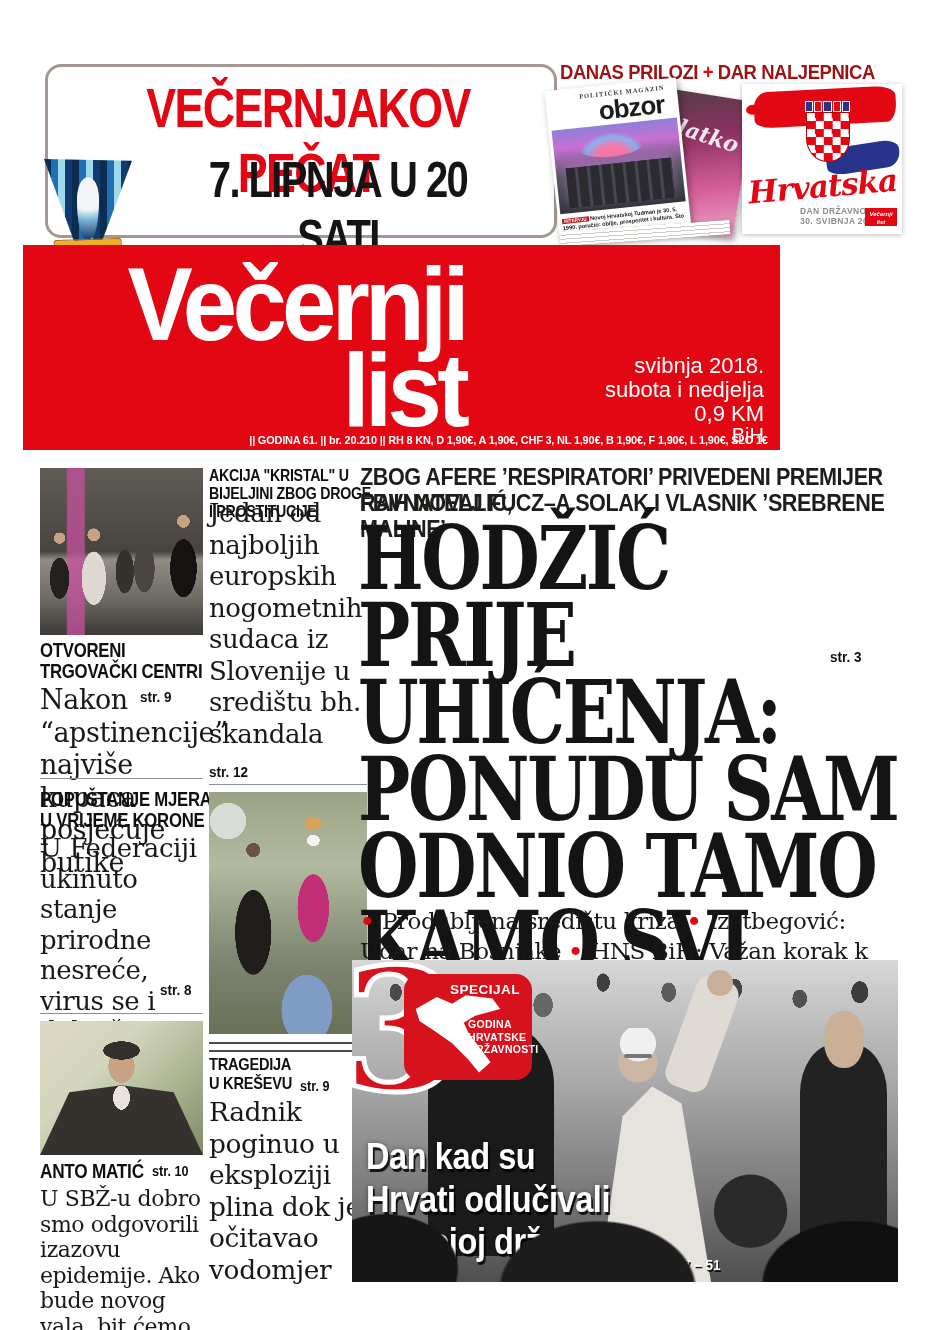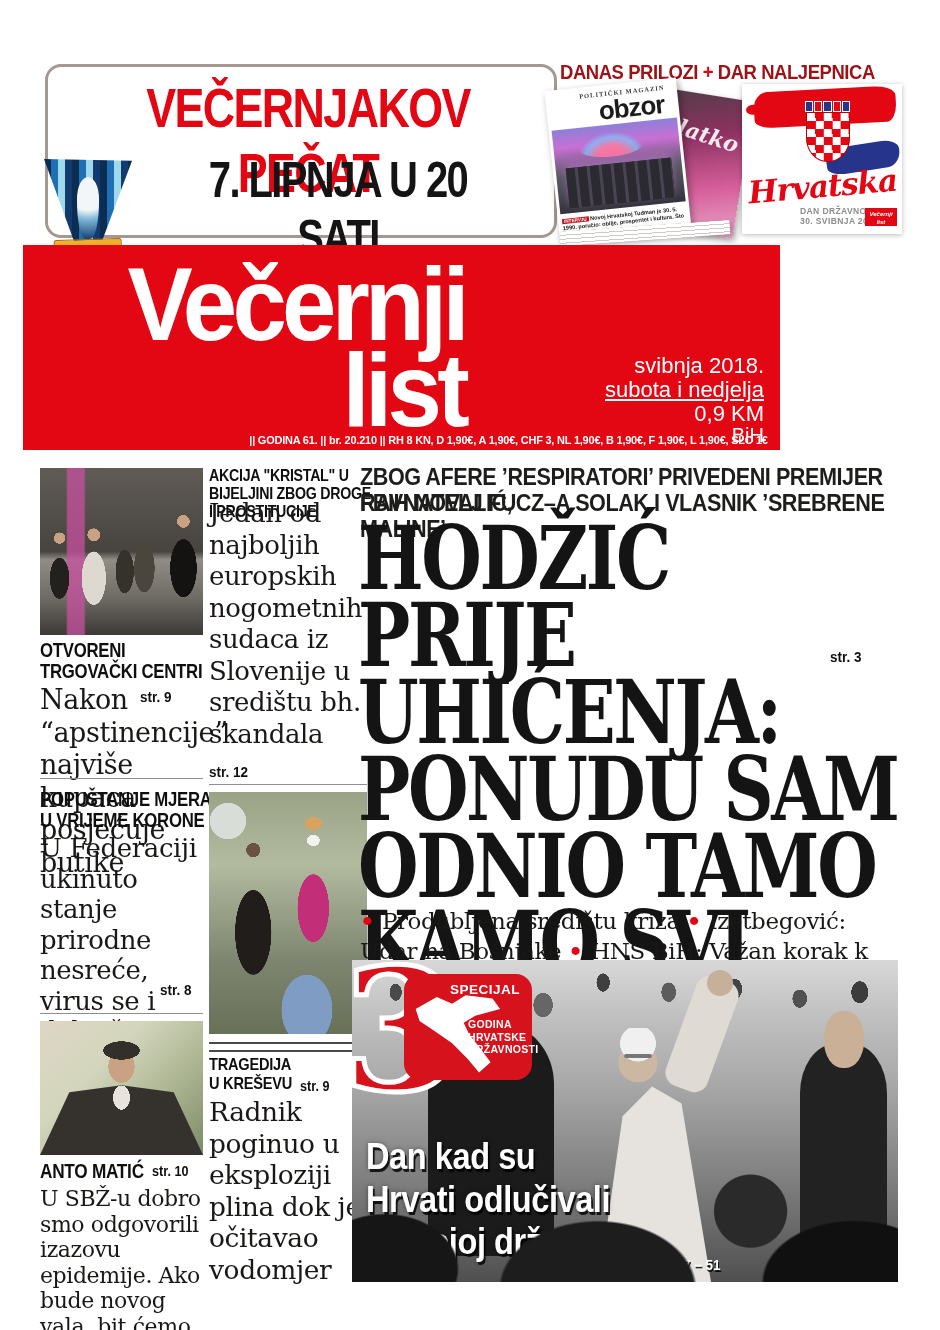--- a/index.html
+++ b/index.html
@@ -220,21 +220,21 @@
 30. SVIBNJA 2020.</div>
     <div class="vl-chip">Večernji list</div>
   </div>
 
   <div class="abs masthead">
     <div class="mh-logo">
       <div>Večernji</div>
       <div>list</div>
     </div>
     <div class="mh-small" style="top:108px;">svibnja 2018.</div>
-    <div class="mh-small" style="top:132px;text-decoration:underline;">subota i nedjelja</div>
+    <div class="mh-small" style="top:132px;">subota i nedjelja</div>
     <div class="mh-small" style="top:156px;">0,9 KM</div>
     <div class="mh-edition">BiH</div>
     <div class="mh-info">|| GODINA 61.  || br. 20.210 || RH 8 KN, D 1,90€, A 1,90€, CHF 3, NL 1,90€, B 1,90€, F 1,90€, L 1,90€, SLO 1€</div>
   </div>
 
   <div class="abs ph ph-mall" style="left:40px;top:468px;width:163px;height:167px;"></div>
   <div class="abs lbl pre" style="left:40px;top:640px;width:200px;font-size:19.5px;line-height:21px;">OTVORENI
 TRGOVAČKI CENTRI</div>
   <div class="abs pref" style="left:140px;top:688px;">str. 9</div>
   <div class="abs deck" style="left:40px;top:684px;width:168px;font-size:27px;line-height:32.5px;">Nakon “apstinencije” najviše kupaca posjećuje butike</div>

